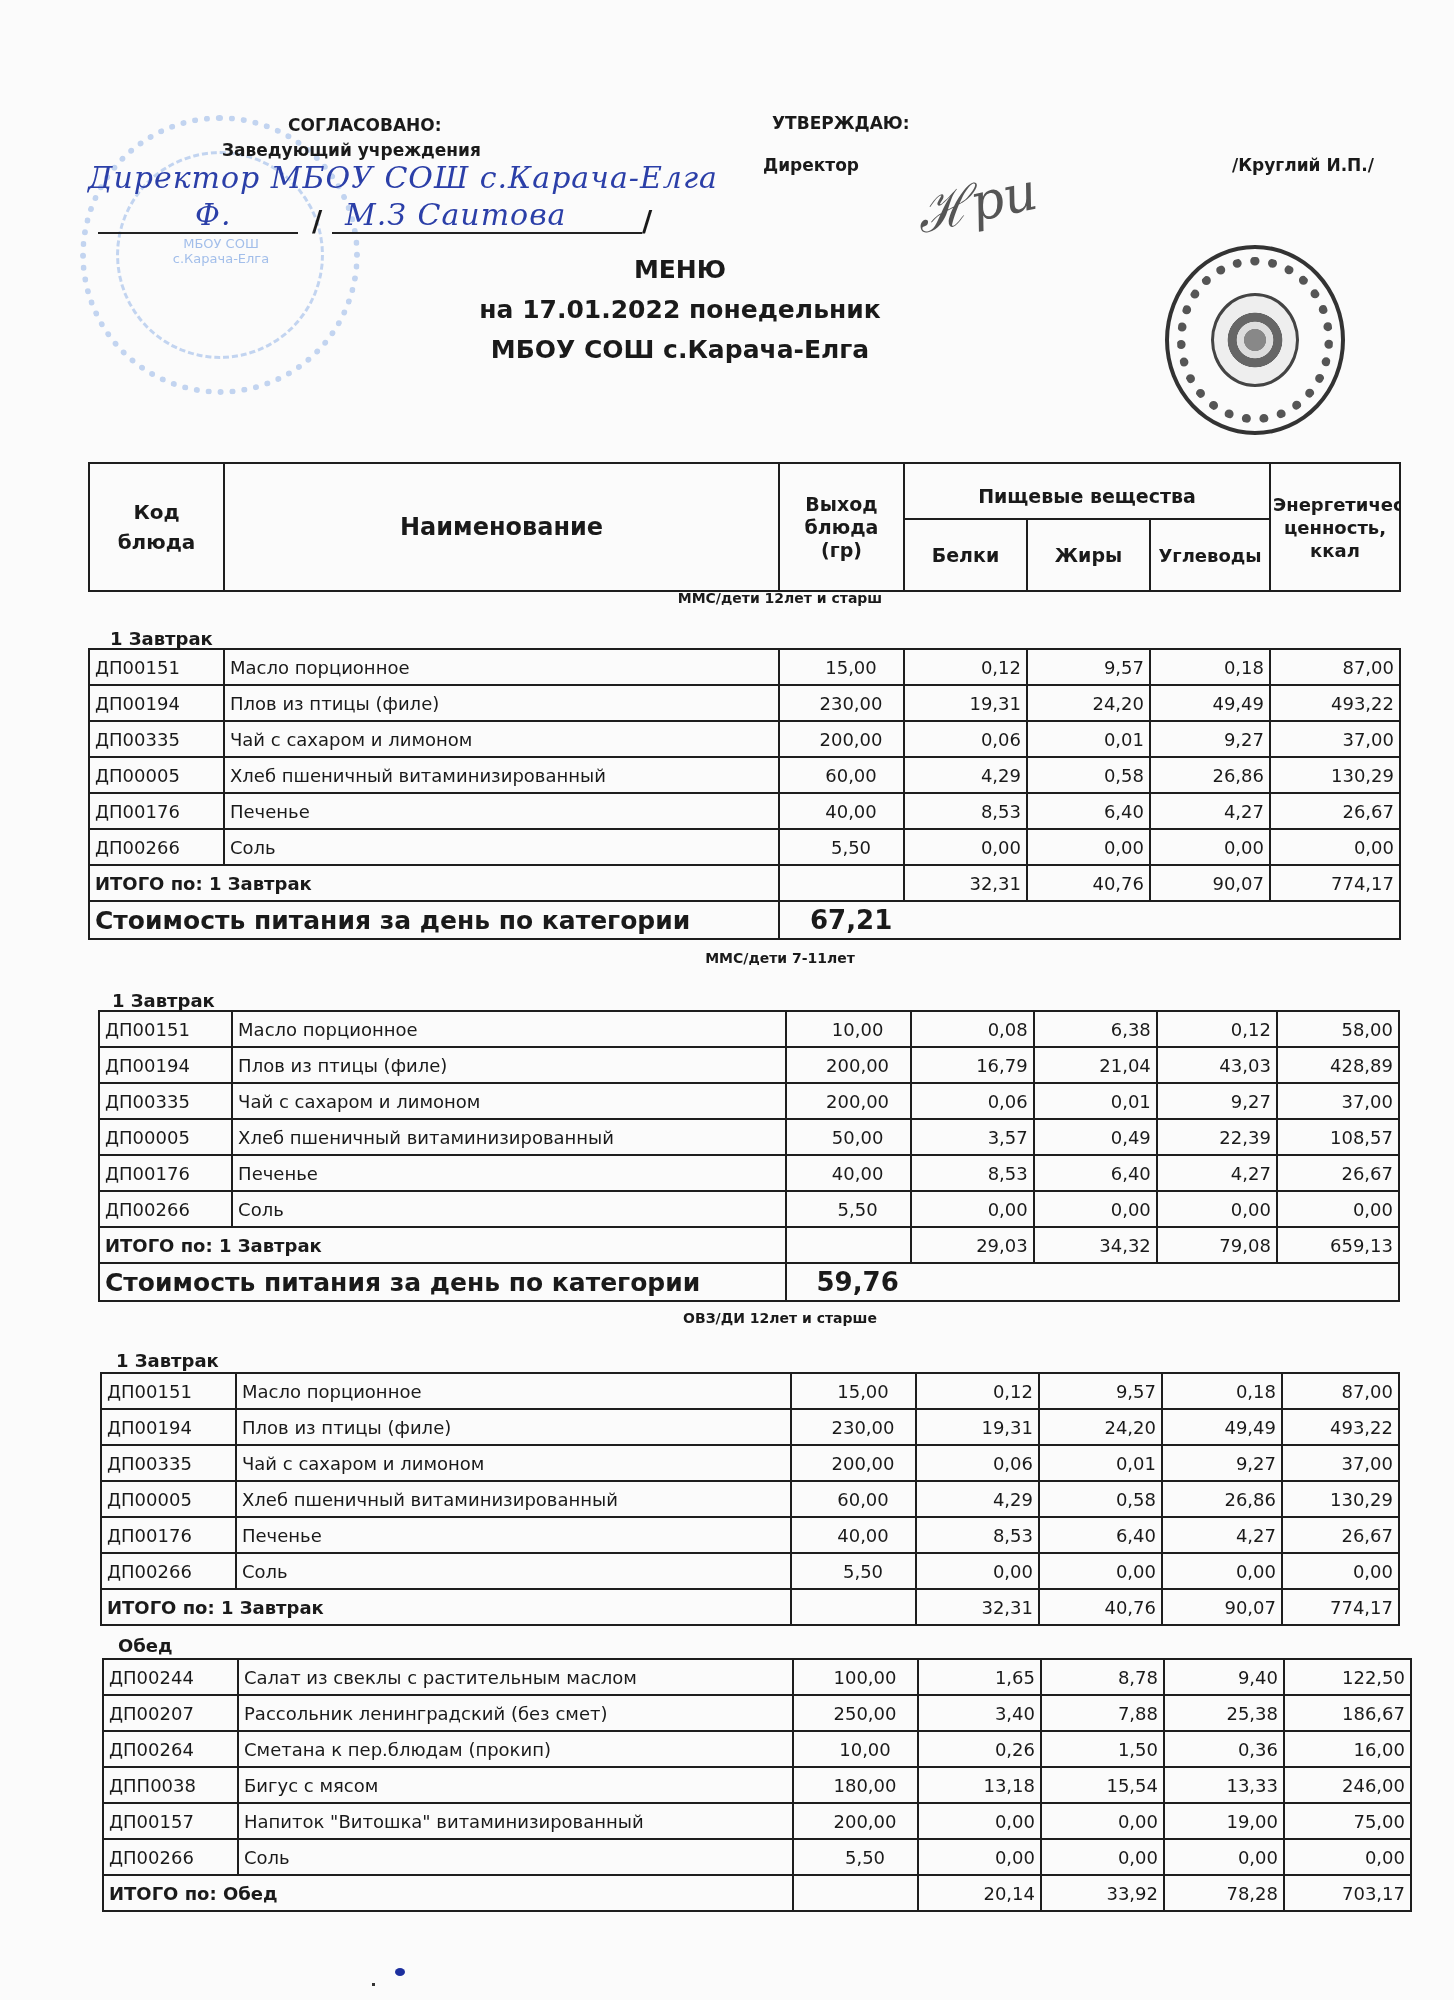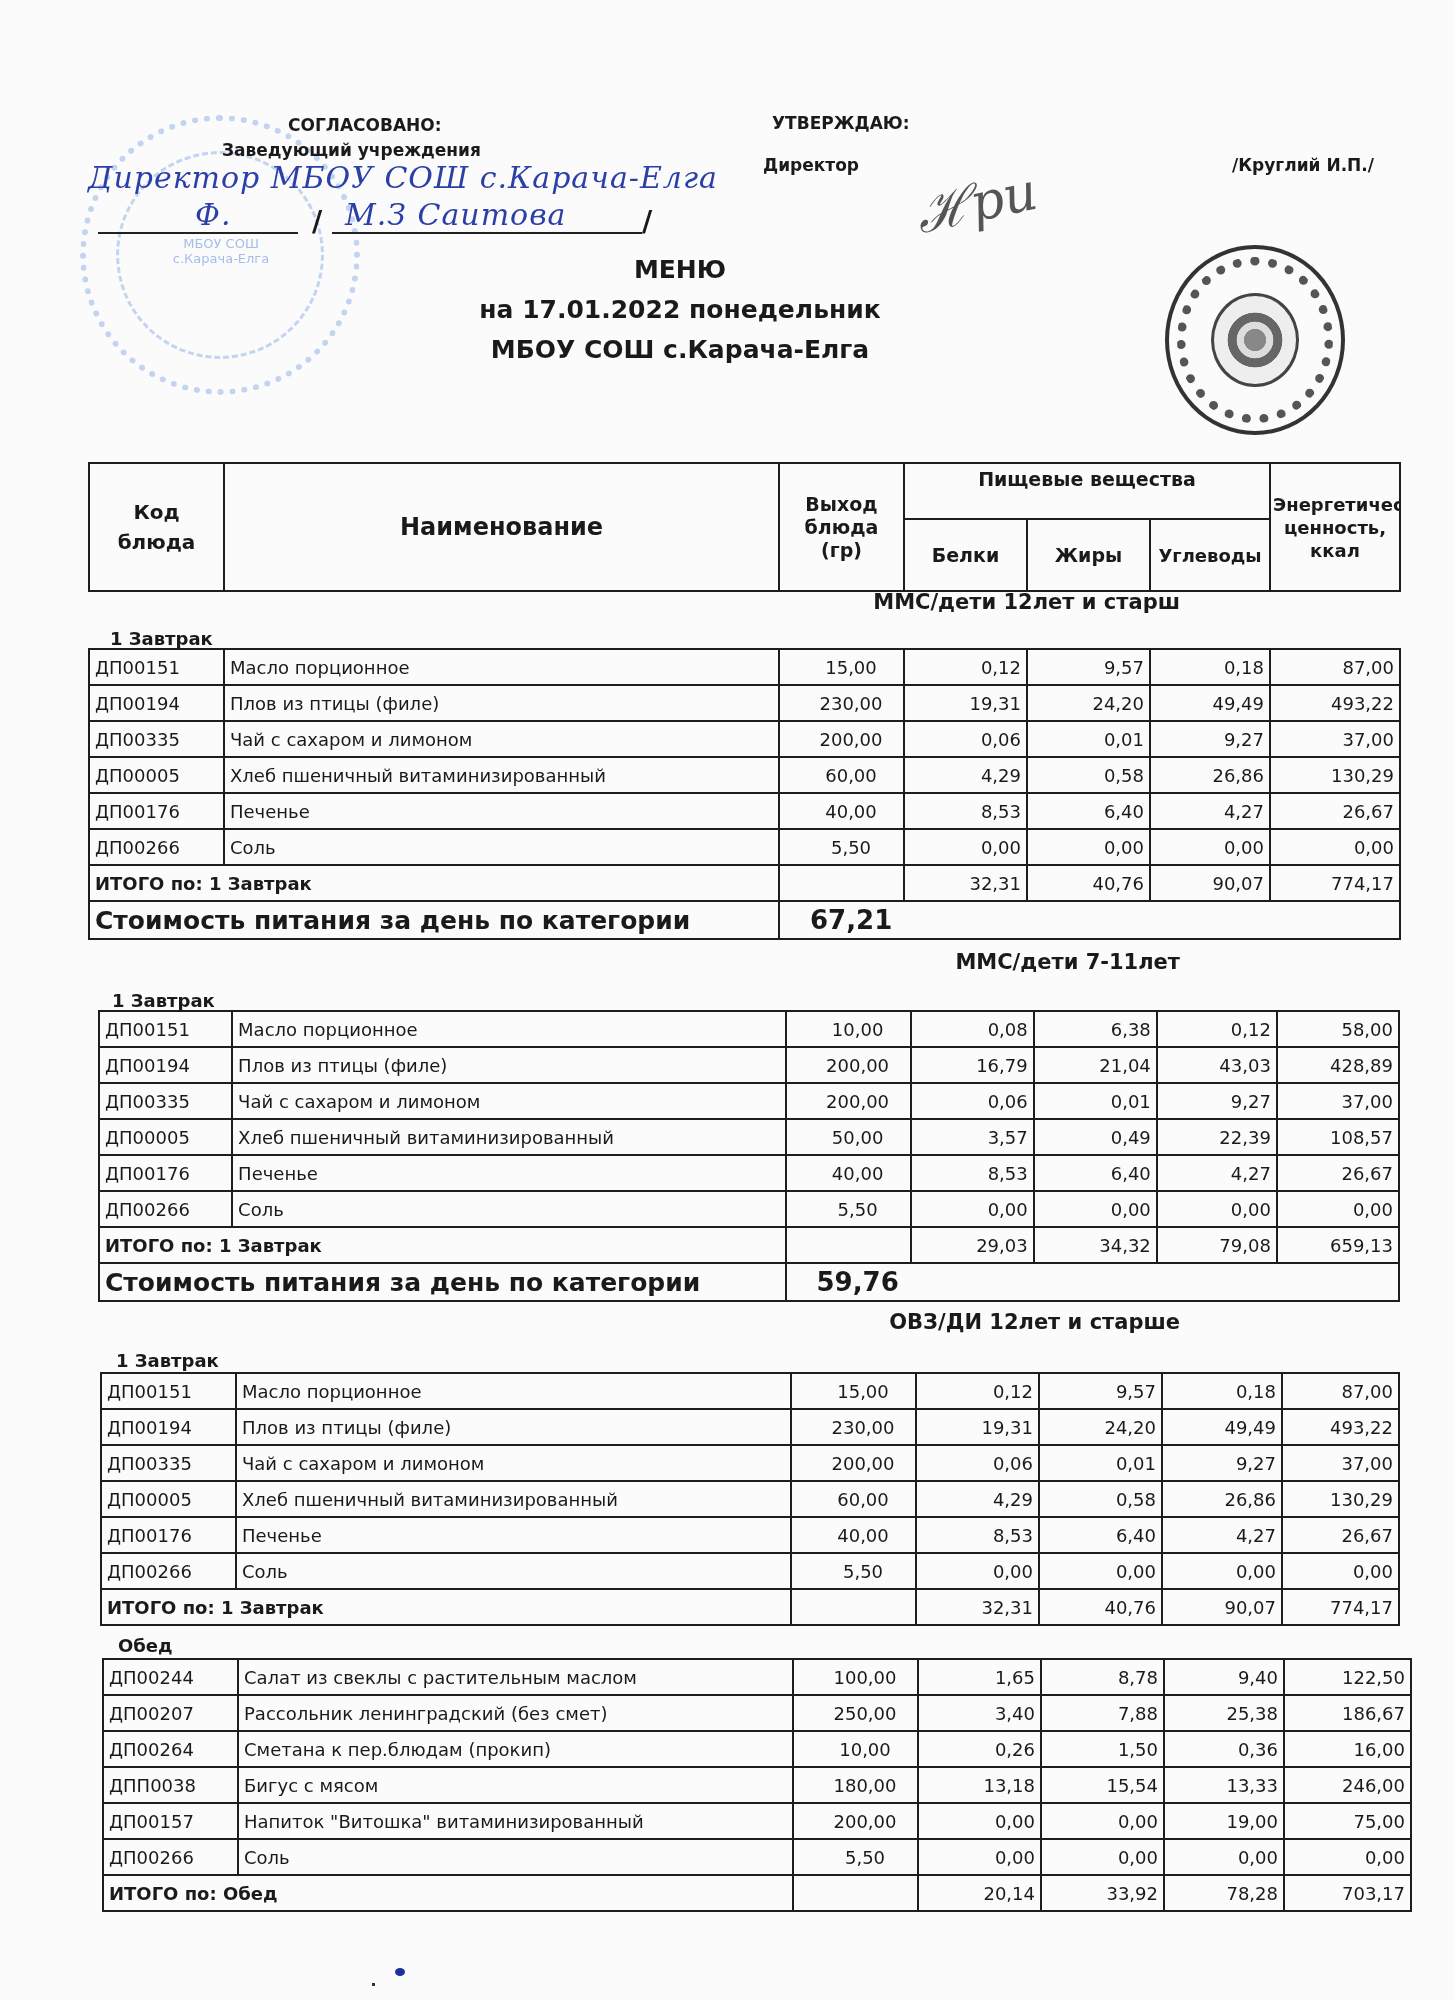--- a/index.html
+++ b/index.html
@@ -29,21 +29,21 @@
   
   table { border-collapse: collapse; position: absolute; table-layout: fixed; }
   td, th { border: 2px solid #1e1e1e; font-size: 18px; padding: 0 5px; height: 36px; overflow: hidden; white-space: nowrap; }
   th { font-weight: bold; text-align: center; white-space: normal; line-height: 23px; }
   .num { text-align: right; }
   .ctr { text-align: center; padding-left: 24px; }
   .total td { font-weight: bold; }
   .cost td { font-weight: bold; font-size: 25px; height: 38px; }
   .cost .costval { font-size: 26px; padding-left: 30px; }
 
-  .cat-title { font-weight: bold; font-size: 21px; text-align: right; width: 800px; left: 380px; }
+  .cat-title { font-weight: bold; font-size: 14px; text-align: center; width: 800px; left: 380px; }
   .meal-title { font-weight: bold; font-size: 18px; }
 
   .col-code { width: 135px; }
   .col-name { width: 555px; }
   .col-out { width: 125px; }
   .col-p { width: 123px; }
   .col-f { width: 123px; }
   .col-c { width: 120px; }
   .col-k { width: 130px; }
 </style>
@@ -87,21 +87,21 @@
       <col class="col-p">
       <col class="col-f">
       <col class="col-c">
       <col class="col-k">
     </colgroup>
   <tbody>
       <tr>
     <th rowspan="2" style="height:122px; font-size:20px; line-height:30px;">Код блюда</th>
     <th rowspan="2" style="font-size:24px;">Наименование</th>
     <th rowspan="2" style="font-size:19px;">Выход блюда (гр)</th>
-    <th colspan="3" style="height:56px; font-size:19px; vertical-align:top; padding-top:4px;">Пищевые вещества</th>
+    <th colspan="3" style="height:56px; font-size:19px; vertical-align:top; padding-top:21px;">Пищевые вещества</th>
     <th rowspan="2" style="font-size:18px; padding:0 2px;">Энергетическая ценность, ккал</th>
   </tr>
   <tr>
     <th style="height:72px; font-size:19px;">Белки</th>
     <th style="font-size:19px;">Жиры</th>
     <th style="font-size:18px; padding:0 1px;">Углеводы</th>
   </tr>
 </tbody>
   </table>
 

